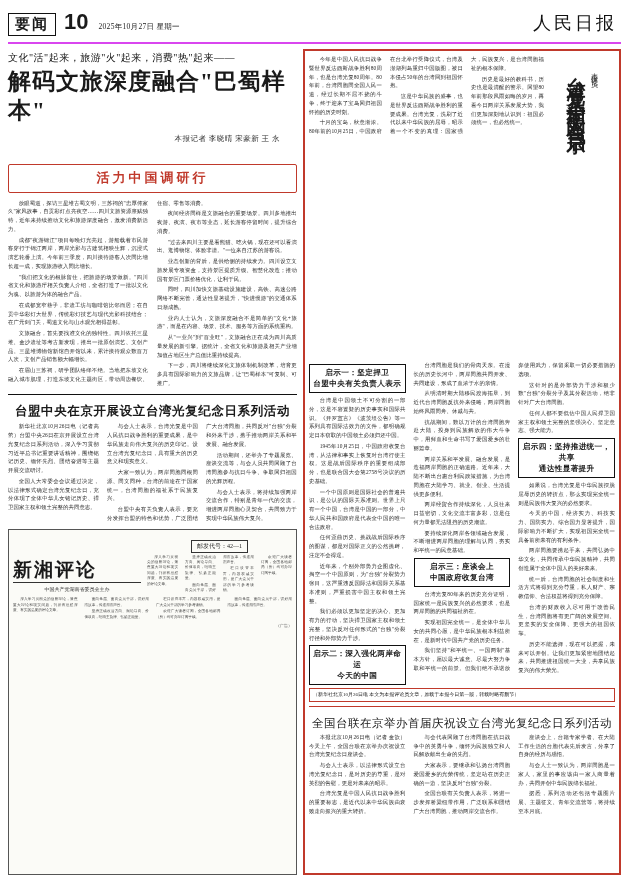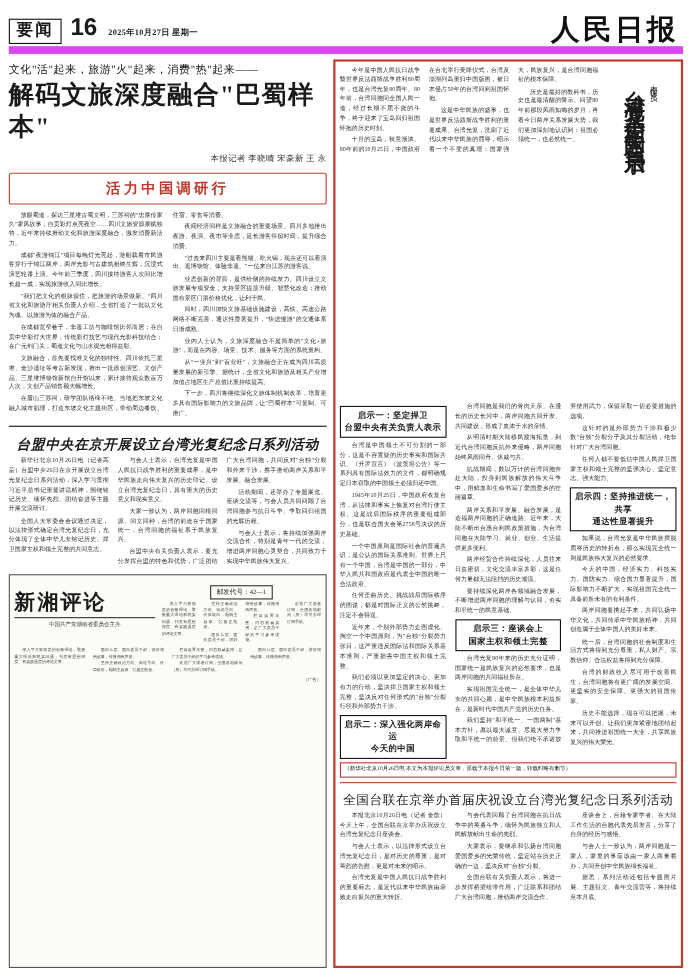--- a/index.html
+++ b/index.html
@@ -19,24 +19,24 @@
     width: 629px;
     height: 882px;
     position: relative;
     box-sizing: border-box;
     padding: 6px 8px 4px 8px;
   }
 
   
   .masthead {
     display: flex;
-    align-items: flex-end;
+    align-items: center;
     justify-content: space-between;
     height: 34px;
-    border-bottom: 7px solid #d946ef;
+    border-bottom: 2px solid #d946ef;
     padding-bottom: 2px;
     gap: 36px;
   }
   .masthead-left {
     display: flex;
     align-items: baseline;
     gap: 6px;
   }
   .section-badge {
     border: 1px solid #111;
@@ -52,25 +52,24 @@
     font-weight: bold;
     line-height: 1;
     margin-left: 2px;
     font-family: "Liberation Sans", sans-serif;
   }
   .issue-date {
     font-size: 7.5px;
     color: #222;
     margin-left: 4px;
     letter-spacing: .3px;
-    font-weight: bold;
   }
   .paper-title {
-    font-size: 26px;
-    font-weight: bold;
+    font-size: 18px;
+    font-weight: normal;
     letter-spacing: 3px;
     color: #111;
     line-height: 1;
     font-family: "Liberation Serif", serif;
     padding-right: 4px;
   }
 
   
   .body-grid {
     display: flex;
@@ -103,33 +102,33 @@
     font-size: 23px;
     font-weight: bold;
     letter-spacing: 1px;
     line-height: 1.25;
     margin: 0 0 5px 0;
   }
   .byline {
     font-size: 7.5px;
     text-align: right;
     color: #333;
-    margin: 3px 0 4px 0;
+    margin: 3px 17px 4px 0;
     letter-spacing: .5px;
   }
 
   .campaign-banner {
     border: 1px solid #c0392b;
     color: #c0392b;
     text-align: center;
     font-size: 13px;
     font-weight: bold;
     letter-spacing: 3px;
     padding: 4px 0 5px 0;
-    margin: 4px 0 6px 0;
+    margin: 16px 0 6px 0;
     border-radius: 2px;
     background: #fff;
   }
 
   
   .cols2 {
     column-count: 2;
     column-gap: 9px;
     column-rule: 0;
   }
@@ -158,39 +157,38 @@
   }
 
   
   .sub-headline {
     font-size: 12.5px;
     font-weight: bold;
     text-align: center;
     letter-spacing: .6px;
     line-height: 1.35;
     margin: 3px 0 3px 0;
-    font-style: italic;
   }
 
   
   .facsimile {
     border: 1px solid #555;
     margin-top: 6px;
     padding: 4px;
     background: #fbfbf7;
     flex: 1;
     display: flex;
     flex-direction: column;
     min-height: 0;
     overflow: hidden;
   }
   .fac-top {
     display: flex;
     gap: 6px;
-    align-items: center;
+    align-items: flex-end;
   }
   .fac-left {
     width: 128px;
     flex: 0 0 128px;
   }
   .fac-masthead {
     font-size: 19px;
     font-weight: bold;
     letter-spacing: 2px;
     line-height: 1;
@@ -304,21 +302,21 @@
   }
 </style>
 </head>
 <body>
 
 <div class="page">
 
   <div class="masthead">
     <div class="masthead-left">
       <span class="section-badge">要闻</span>
-      <span class="page-number">16</span>
+      <span class="page-number">10</span>
       <span class="issue-date">2025年10月27日 星期一</span>
     </div>
     <div class="paper-title">人民日报</div>
   </div>
 
   <div class="body-grid">
 
     <div class="col-left">
 
       <div class="kicker">文化"活"起来，旅游"火"起来，消费"热"起来——</div>
@@ -425,21 +423,21 @@
         </div>
         <p>台湾同胞是我们的骨肉天亲。在漫长的历史长河中，两岸同胞共同开发、共同建设，形成了血浓于水的亲情。</p>
         <p>从明清时期大陆移民渡海拓垦，到近代台湾同胞反抗外来侵略，两岸同胞始终风雨同舟、休戚与共。</p>
         <p>抗战期间，数以万计的台湾同胞奔赴大陆，投身到民族解放的伟大斗争中，用鲜血和生命书写了爱国爱乡的壮丽篇章。</p>
         <p>两岸关系和平发展、融合发展，是造福两岸同胞的正确道路。近年来，大陆不断出台惠台利民政策措施，为台湾同胞在大陆学习、就业、创业、生活提供更多便利。</p>
         <p>两岸经贸合作持续深化，人员往来日益密切，文化交流丰富多彩，这是任何力量都无法阻挡的历史潮流。</p>
         <p>要持续深化两岸各领域融合发展，不断增进两岸同胞的理解与认同，夯实和平统一的民意基础。</p>
 
         <div class="qi-head">
           <span>启示三：座谈会上</span>
-          <span class="l2">国家主权和领土完整</span>
+          <span class="l2">中国政府收复台湾</span>
         </div>
         <p>台湾光复80年来的历史充分证明，国家统一是民族复兴的必然要求，也是两岸同胞的共同福祉所在。</p>
         <p>实现祖国完全统一，是全体中华儿女的共同心愿，是中华民族根本利益所在，是新时代中国共产党的历史任务。</p>
         <p>我们坚持"和平统一、一国两制"基本方针，愿以最大诚意、尽最大努力争取和平统一的前景。但我们绝不承诺放弃使用武力，保留采取一切必要措施的选项。</p>
         <p>这针对的是外部势力干涉和极少数"台独"分裂分子及其分裂活动，绝非针对广大台湾同胞。</p>
         <p>任何人都不要低估中国人民捍卫国家主权和领土完整的坚强决心、坚定意志、强大能力。</p>
 
         <div class="qi-head">
           <span>启示四：坚持推进统一，共享</span>
           <span class="l2">通达性显著提升</span>

